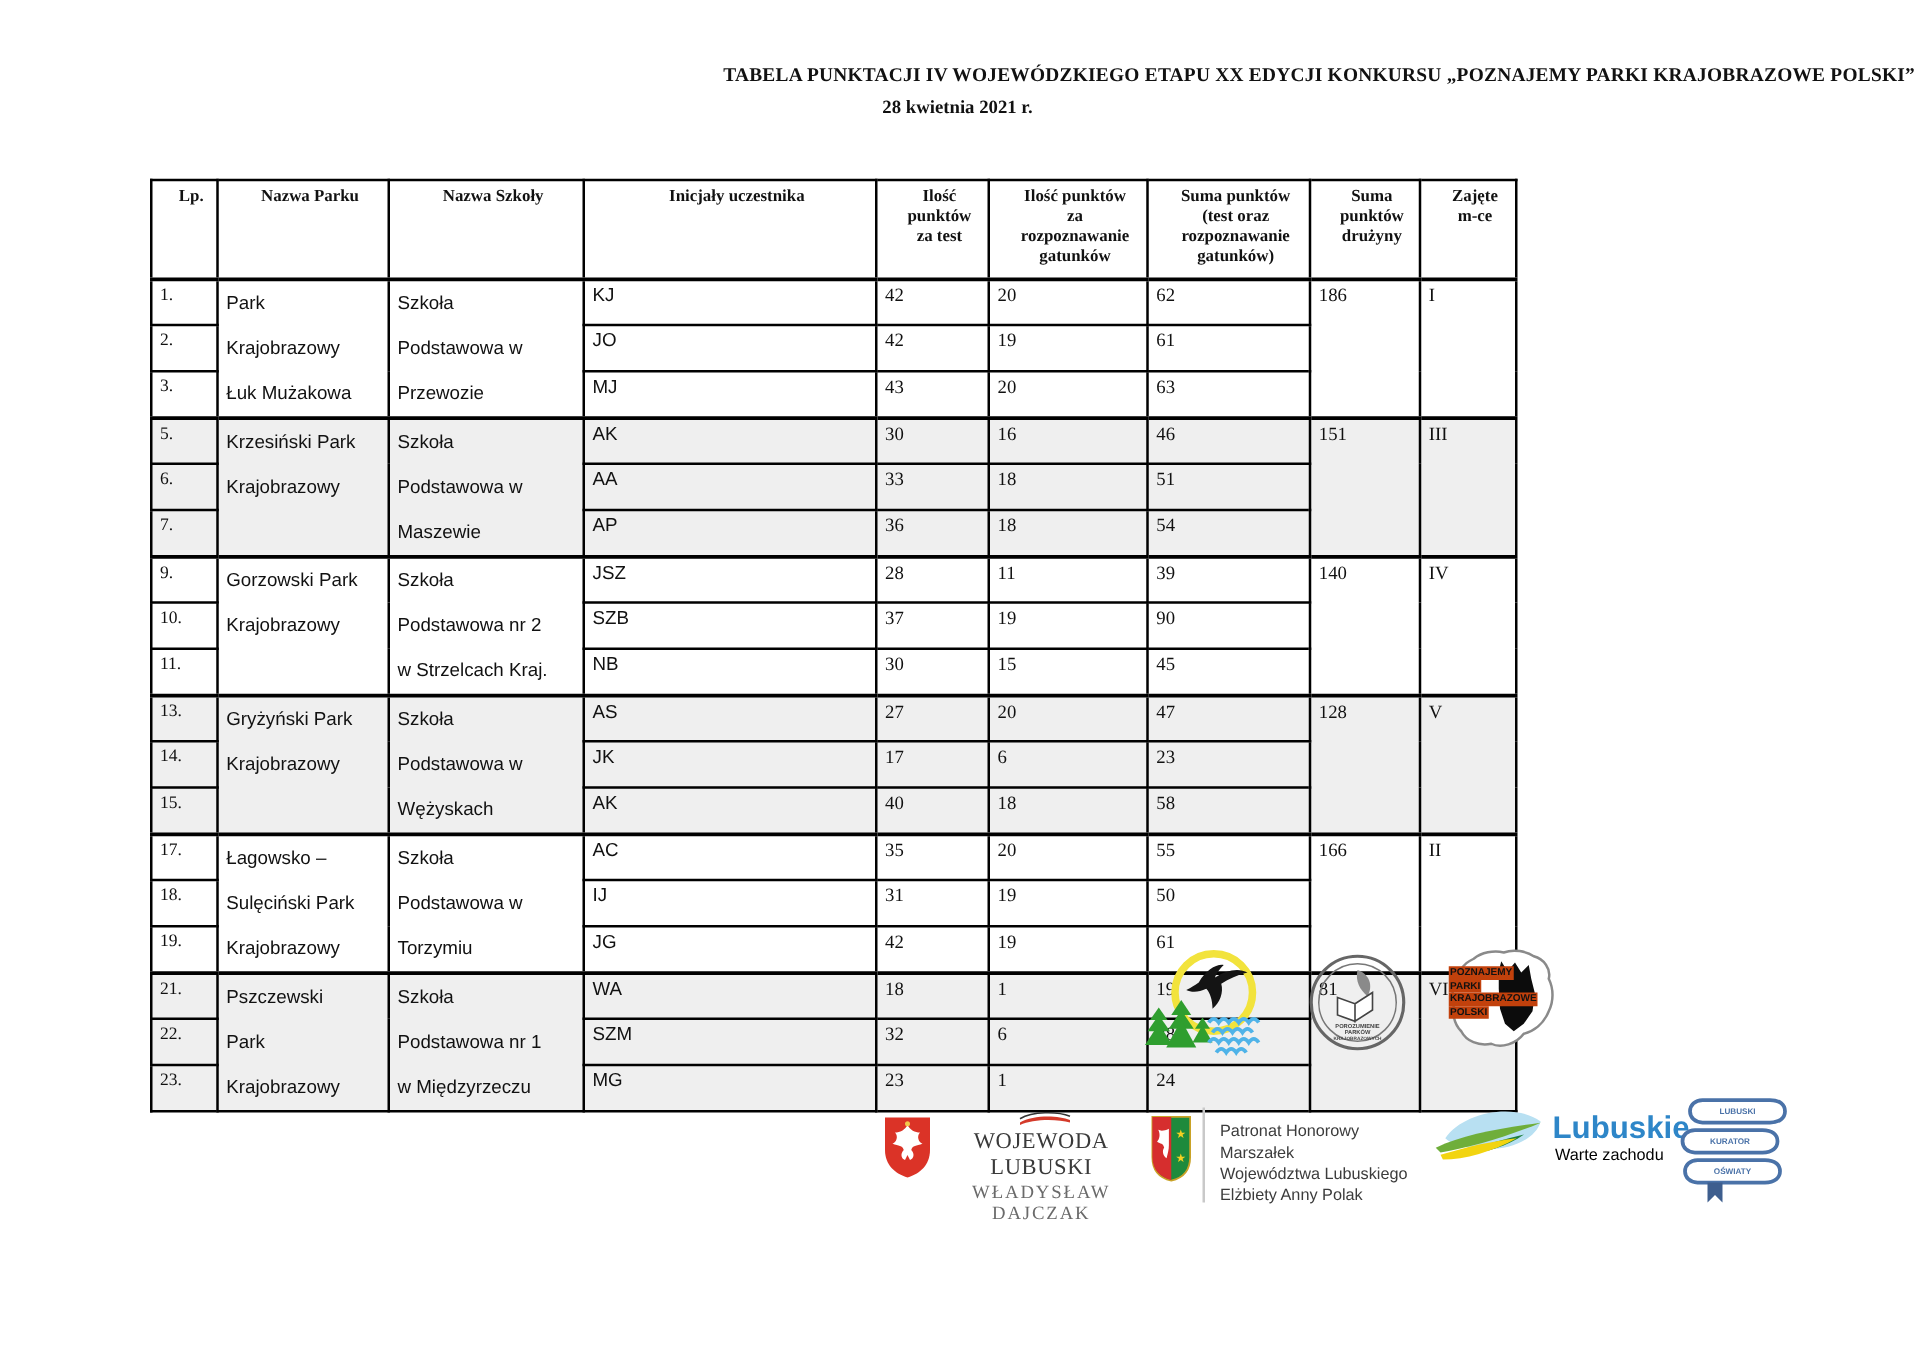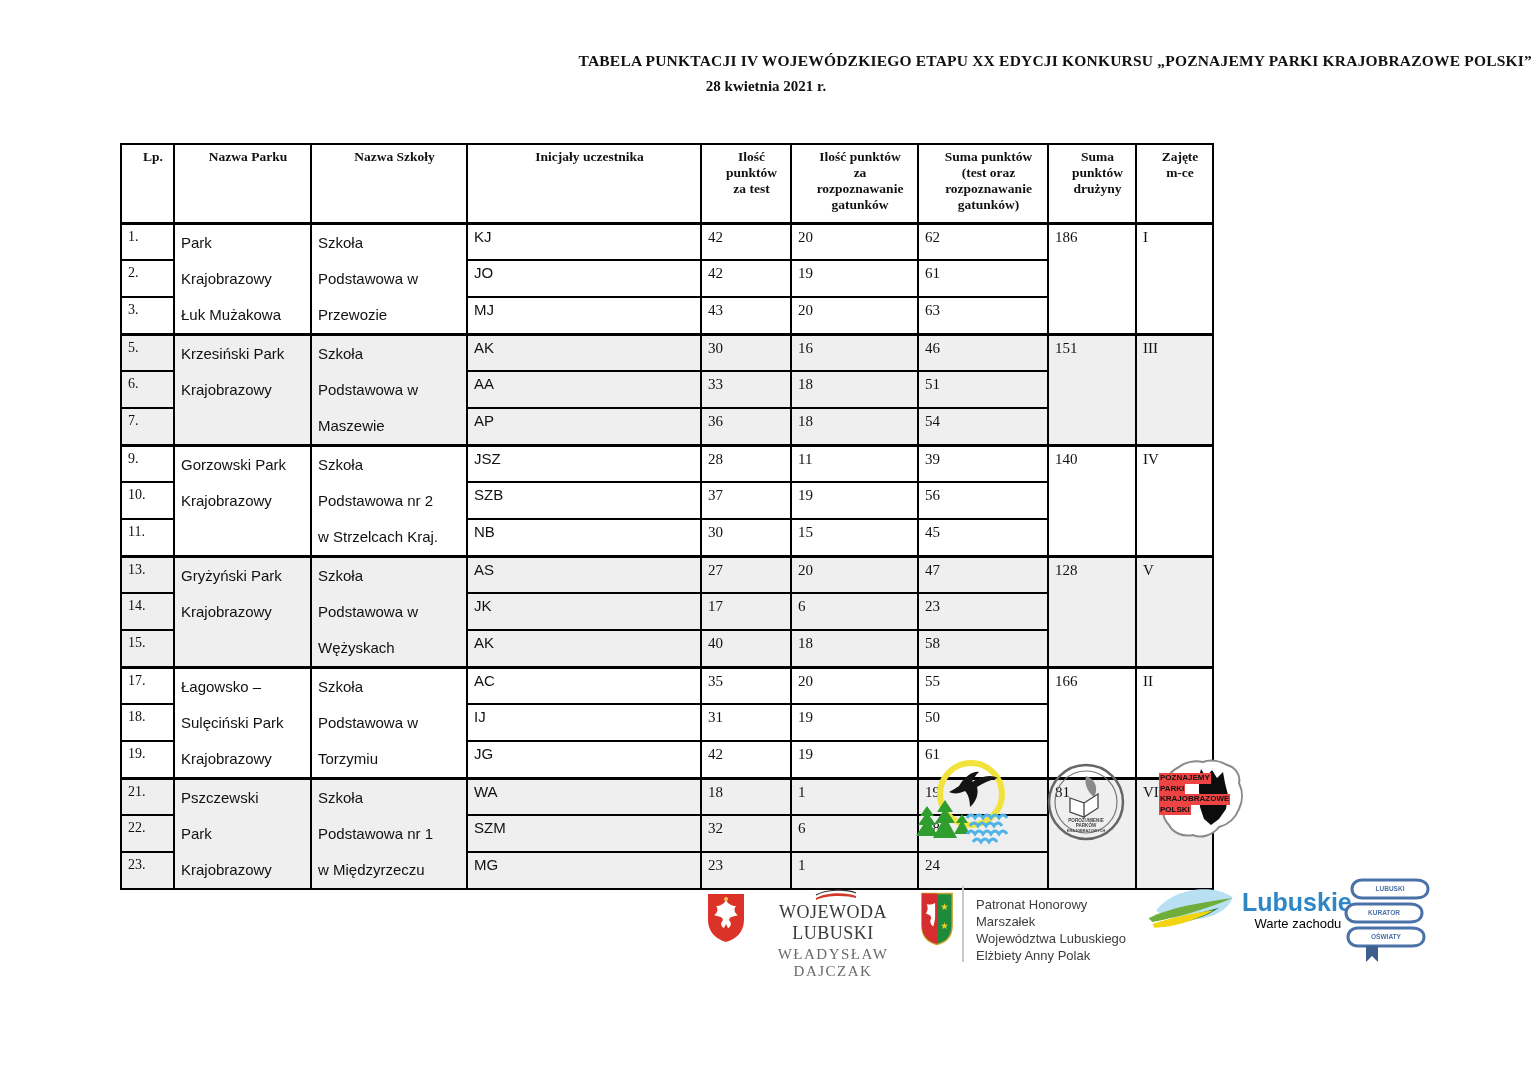--- a/index.html
+++ b/index.html
@@ -32,21 +32,21 @@
   .woj-title{font-family:Liberation Serif, serif;font-size:18px;letter-spacing:.5px;color:#3a3a3a;}
   .woj-sub{font-family:"Liberation Serif",serif;font-size:15px;letter-spacing:1.5px;color:#6a6a6a;text-align:center;margin-top:2px;}
   
   .patronat-text{font-size:13px;font-weight:normal;color:#3c3c3c;line-height:17px;}
   .vdivider{position:absolute;width:2px;height:76px;background:#c9c9c9;}
   
   .lub-name{font-size:25px;font-weight:bold;color:#2E86C8;line-height:25px;}
   .lub-tag{font-size:13px;color:#000000;margin-top:1px;padding-left:2px;}
   
   .map-text{position:absolute;left:4px;top:16px;font-size:8px;font-weight:bold;line-height:10.5px;color:#111;}
-  .map-text div{background:#ef4444;padding:0 1px;display:inline-block;}
+  .map-text div{background:#c2410c;padding:0 1px;display:inline-block;}
 </style>
 </head>
 <body>
 
 <div class="title1">TABELA PUNKTACJI IV WOJEWÓDZKIEGO ETAPU XX EDYCJI KONKURSU „POZNAJEMY PARKI KRAJOBRAZOWE POLSKI”</div>
 <div class="title2">28 kwietnia 2021 r.</div>
 
 <table class="score" id="score-table">
   <colgroup>
     <col style="width:53px">
@@ -157,21 +157,21 @@
         <td class="num">11</td>
         <td class="num">39</td>
         <td class="team" rowspan="3">140</td>
         <td class="place" rowspan="3">IV</td>
       </tr>
       <tr>
         <td class="lp">10.</td>
         <td class="initials">SZB</td>
         <td class="num">37</td>
         <td class="num">19</td>
-        <td class="num">56</td>
+        <td class="num">90</td>
       </tr>
       <tr>
         <td class="lp">11.</td>
         <td class="initials">NB</td>
         <td class="num">30</td>
         <td class="num">15</td>
         <td class="num">45</td>
       </tr>
     </tbody>
     <tbody class="striped">
@@ -348,21 +348,21 @@
 Elżbiety Anny Polak</div>
 </div>
 
 <div class="logo" style="left:1146px;top:880px;width:190px;height:70px;">
   <svg width="92" height="62" viewBox="0 0 95 65" style="position:absolute;left:0;top:0;">
     <path d="M10,32 C25,10 68,2 90,18 C85,35 60,43 40,41 C28,40 16,38 10,32 Z" fill="#B8E0F2"></path>
     <path d="M2,40 C25,29 55,24 90,19 C62,31 30,40 6,44 Z" fill="#6FAE3A"></path>
     <path d="M28,42 C45,37 60,33 76,29 C62,39 44,44 30,45 Z" fill="#1E7F3C"></path>
     <path d="M6,46 C28,39 52,34 70,32 C50,43 26,50 8,50 Z" fill="#F2D410"></path>
   </svg>
-  <div style="position:absolute;left:96px;top:10px;text-align:center;">
+  <div style="position:absolute;left:96px;top:10px;">
     <div class="lub-name">Lubuskie</div>
     <div class="lub-tag">Warte zachodu</div>
   </div>
 </div>
 
 <div class="logo" style="left:1336px;top:874px;width:100px;height:92px;">
   <svg width="100" height="92" viewBox="0 0 100 92">
     <g fill="#fff" stroke="#4A72A8" stroke-width="3">
       <path d="M26,6 H80 C88,6 92,10 92,15 C92,20 88,24 80,24 H26 C20,24 16,20 16,15 C16,10 20,6 26,6 Z"></path>
       <path d="M20,30 H74 C82,30 86,34 86,39 C86,44 82,48 74,48 H20 C14,48 10,44 10,39 C10,34 14,30 20,30 Z"></path>

